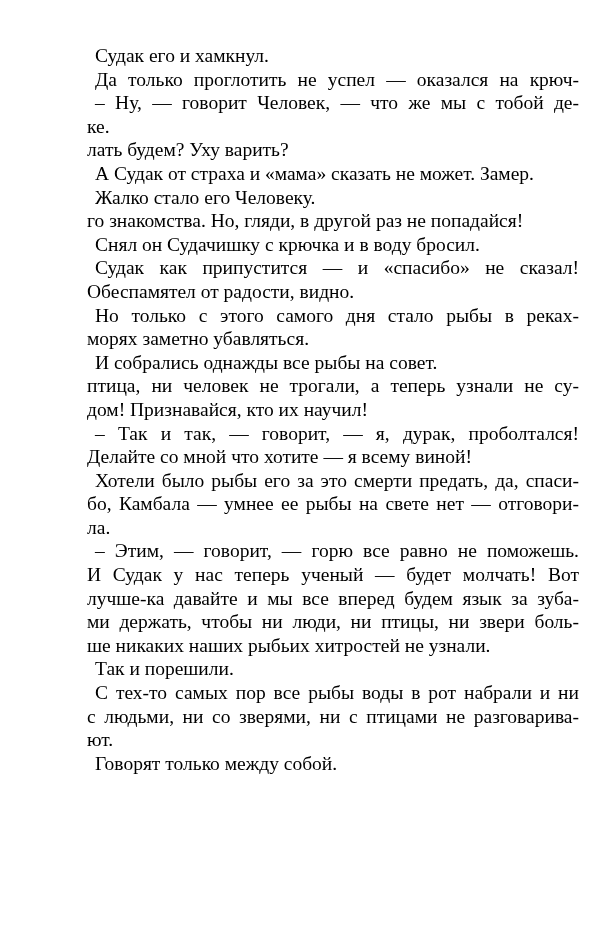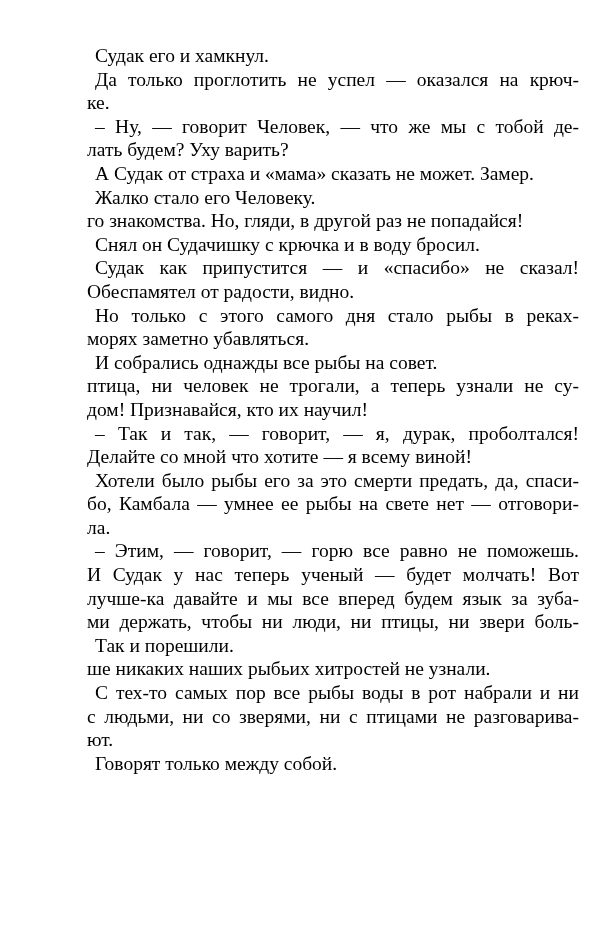--- a/index.html
+++ b/index.html
@@ -12,22 +12,22 @@
   .line.last { text-align-last:left; }
   .line.indent { padding-left:8px; }
 </style>
 </head>
 <body>
 
 <div class="page">
   <div class="text" id="text">
       <span class="line indent last">Судак его и хамкнул.</span>
       <span class="line indent">Да только проглотить не успел — оказался на крюч-</span>
+      <span class="line indent">– Ну, — говорит Человек, — что же мы с тобой де-</span>
       <span class="line last">ке.</span>
-      <span class="line indent">– Ну, — говорит Человек, — что же мы с тобой де-</span>
       <span class="line last">лать будем? Уху варить?</span>
       <span class="line indent last">А Судак от страха и «мама» сказать не может. Замер.</span>
       <span class="line indent last">Жалко стало его Человеку.</span>
       <span class="line last">го знакомства. Но, гляди, в другой раз не попадайся!</span>
       <span class="line indent last">Снял он Судачишку с крючка и в воду бросил.</span>
       <span class="line indent">Судак как припустится — и «спасибо» не сказал!</span>
       <span class="line last">Обеспамятел от радости, видно.</span>
       <span class="line indent">Но только с этого самого дня стало рыбы в реках-</span>
       <span class="line last">морях заметно убавляться.</span>
       <span class="line indent last">И собрались однажды все рыбы на совет.</span>
@@ -35,20 +35,20 @@
       <span class="line last">дом! Признавайся, кто их научил!</span>
       <span class="line indent">– Так и так, — говорит, — я, дурак, проболтался!</span>
       <span class="line last">Делайте со мной что хотите — я всему виной!</span>
       <span class="line indent">Хотели было рыбы его за это смерти предать, да, спаси-</span>
       <span class="line">бо, Камбала — умнее ее рыбы на свете нет — отговори-</span>
       <span class="line last">ла.</span>
       <span class="line indent">– Этим, — говорит, — горю все равно не поможешь.</span>
       <span class="line">И Судак у нас теперь ученый — будет молчать! Вот</span>
       <span class="line">лучше-ка давайте и мы все вперед будем язык за зуба-</span>
       <span class="line">ми держать, чтобы ни люди, ни птицы, ни звери боль-</span>
+      <span class="line last">ше никаких наших рыбьих хитростей не узнали.</span>
       <span class="line indent last">Так и порешили.</span>
-      <span class="line last">ше никаких наших рыбьих хитростей не узнали.</span>
       <span class="line indent">С тех-то самых пор все рыбы воды в рот набрали и ни</span>
       <span class="line">с людьми, ни со зверями, ни с птицами не разговарива-</span>
       <span class="line last">ют.</span>
       <span class="line indent last">Говорят только между собой.</span>
     </div>
 </div>
 
 </body></html>

